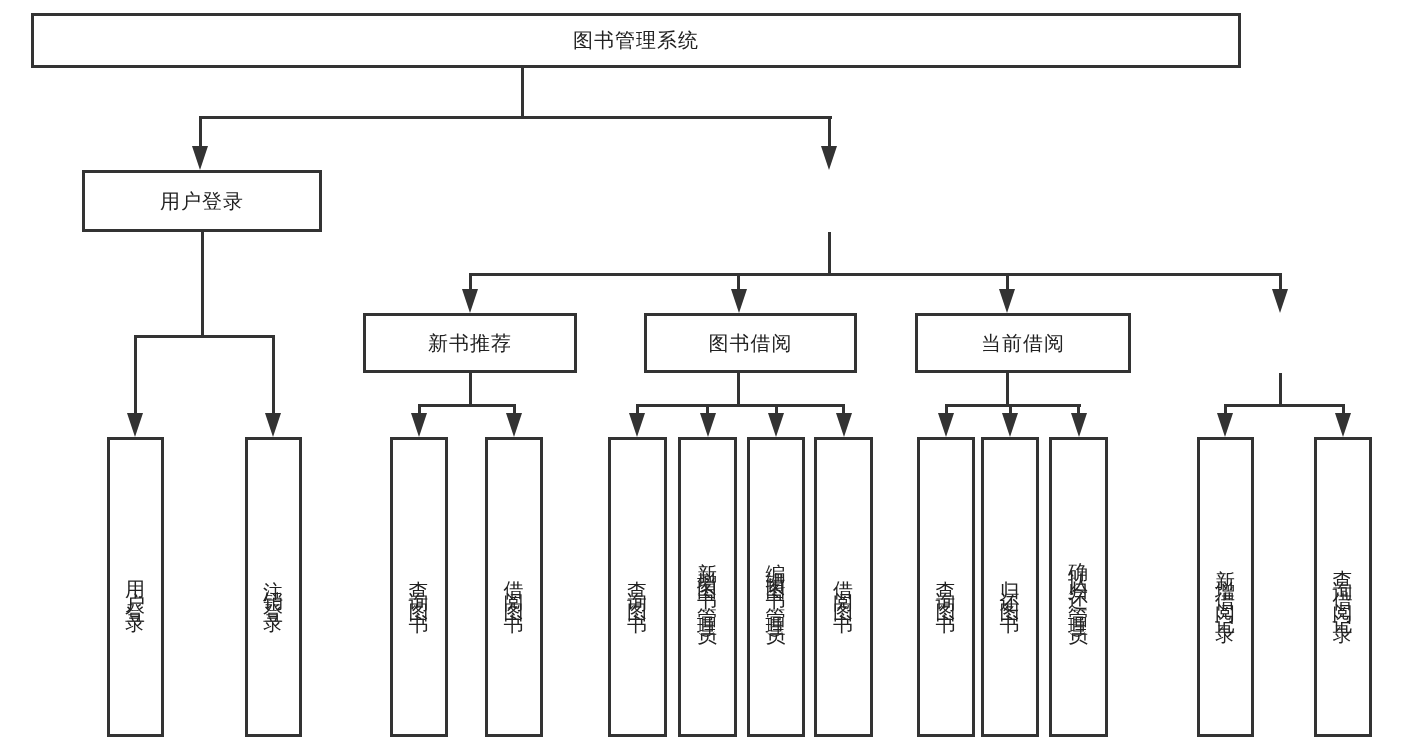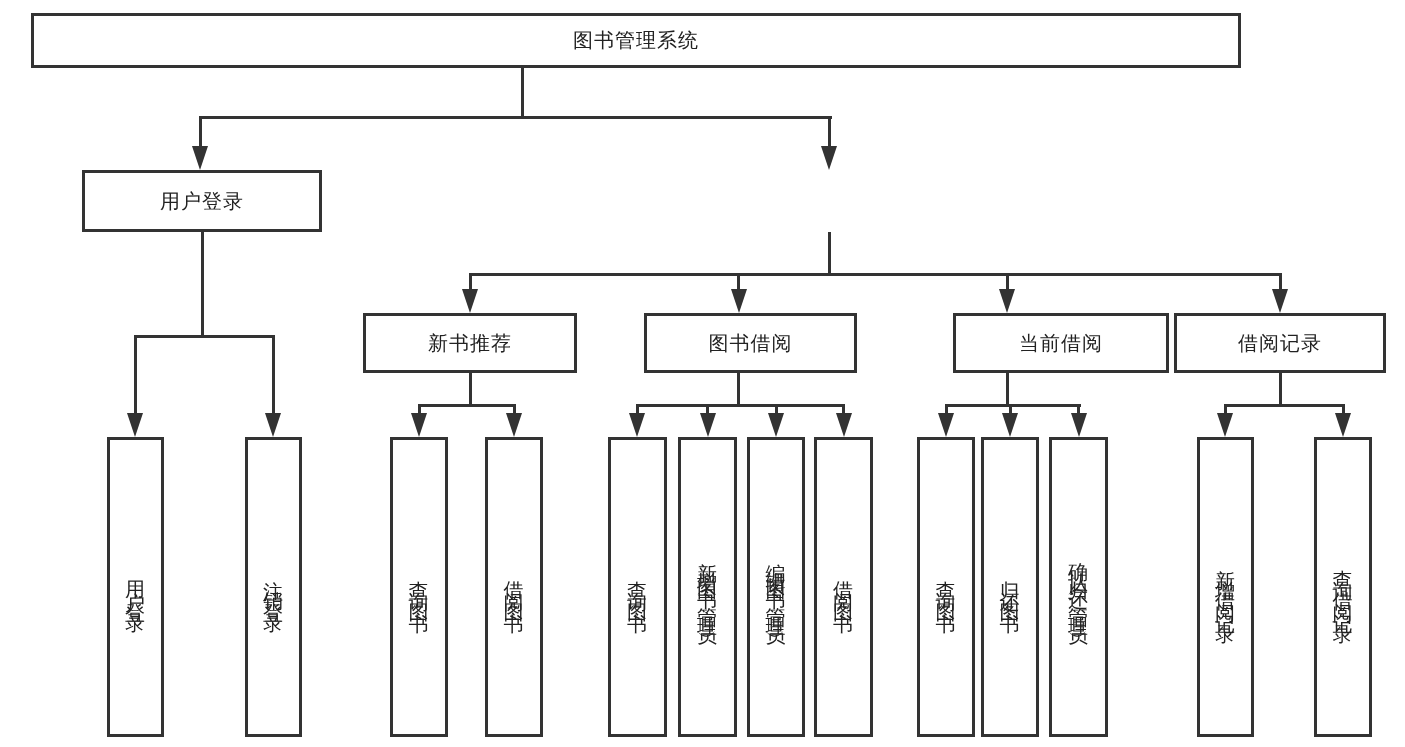--- a/index.html
+++ b/index.html
@@ -60,23 +60,22 @@
 
   <div class="box" style="left:31px; top:13px; width:1210px; height:55px;">图书管理系统</div>
 
   <div class="box" style="left:82px; top:170px; width:240px; height:62px;">用户登录</div>
 
 
   <div class="box" style="left:363px; top:313px; width:214px; height:60px;text-align:center;">新书推荐</div>
 
   <div class="box" style="left:632px; top:313px; width:213px; height:60px;margin-left:12px;">图书借阅</div>
 
-  <div class="box" style="left:953px; top:313px; width:216px; height:60px;">当前借阅</div>
+  <div class="box" style="left:915px; top:313px; width:216px; height:60px;">当前借阅</div>
 
-  <div class="box" style="left:1174px; top:313px; width:212px; height:60px;">借阅记录</div>
 
   <div class="box vbox" style="left:107px; top:437px; width:57px; height:300px;">用户登录</div>
 
   <div class="box vbox" style="left:245px; top:437px; width:57px; height:300px;">注销登录</div>
 
   <div class="box vbox" style="left:390px; top:437px; width:58px; height:300px;">查询图书</div>
 
   <div class="box vbox" style="left:485px; top:437px; width:58px; height:300px;">借阅图书</div>
 
   <div class="box vbox" style="left:608px; top:437px; width:59px; height:300px;">查询图书</div>

